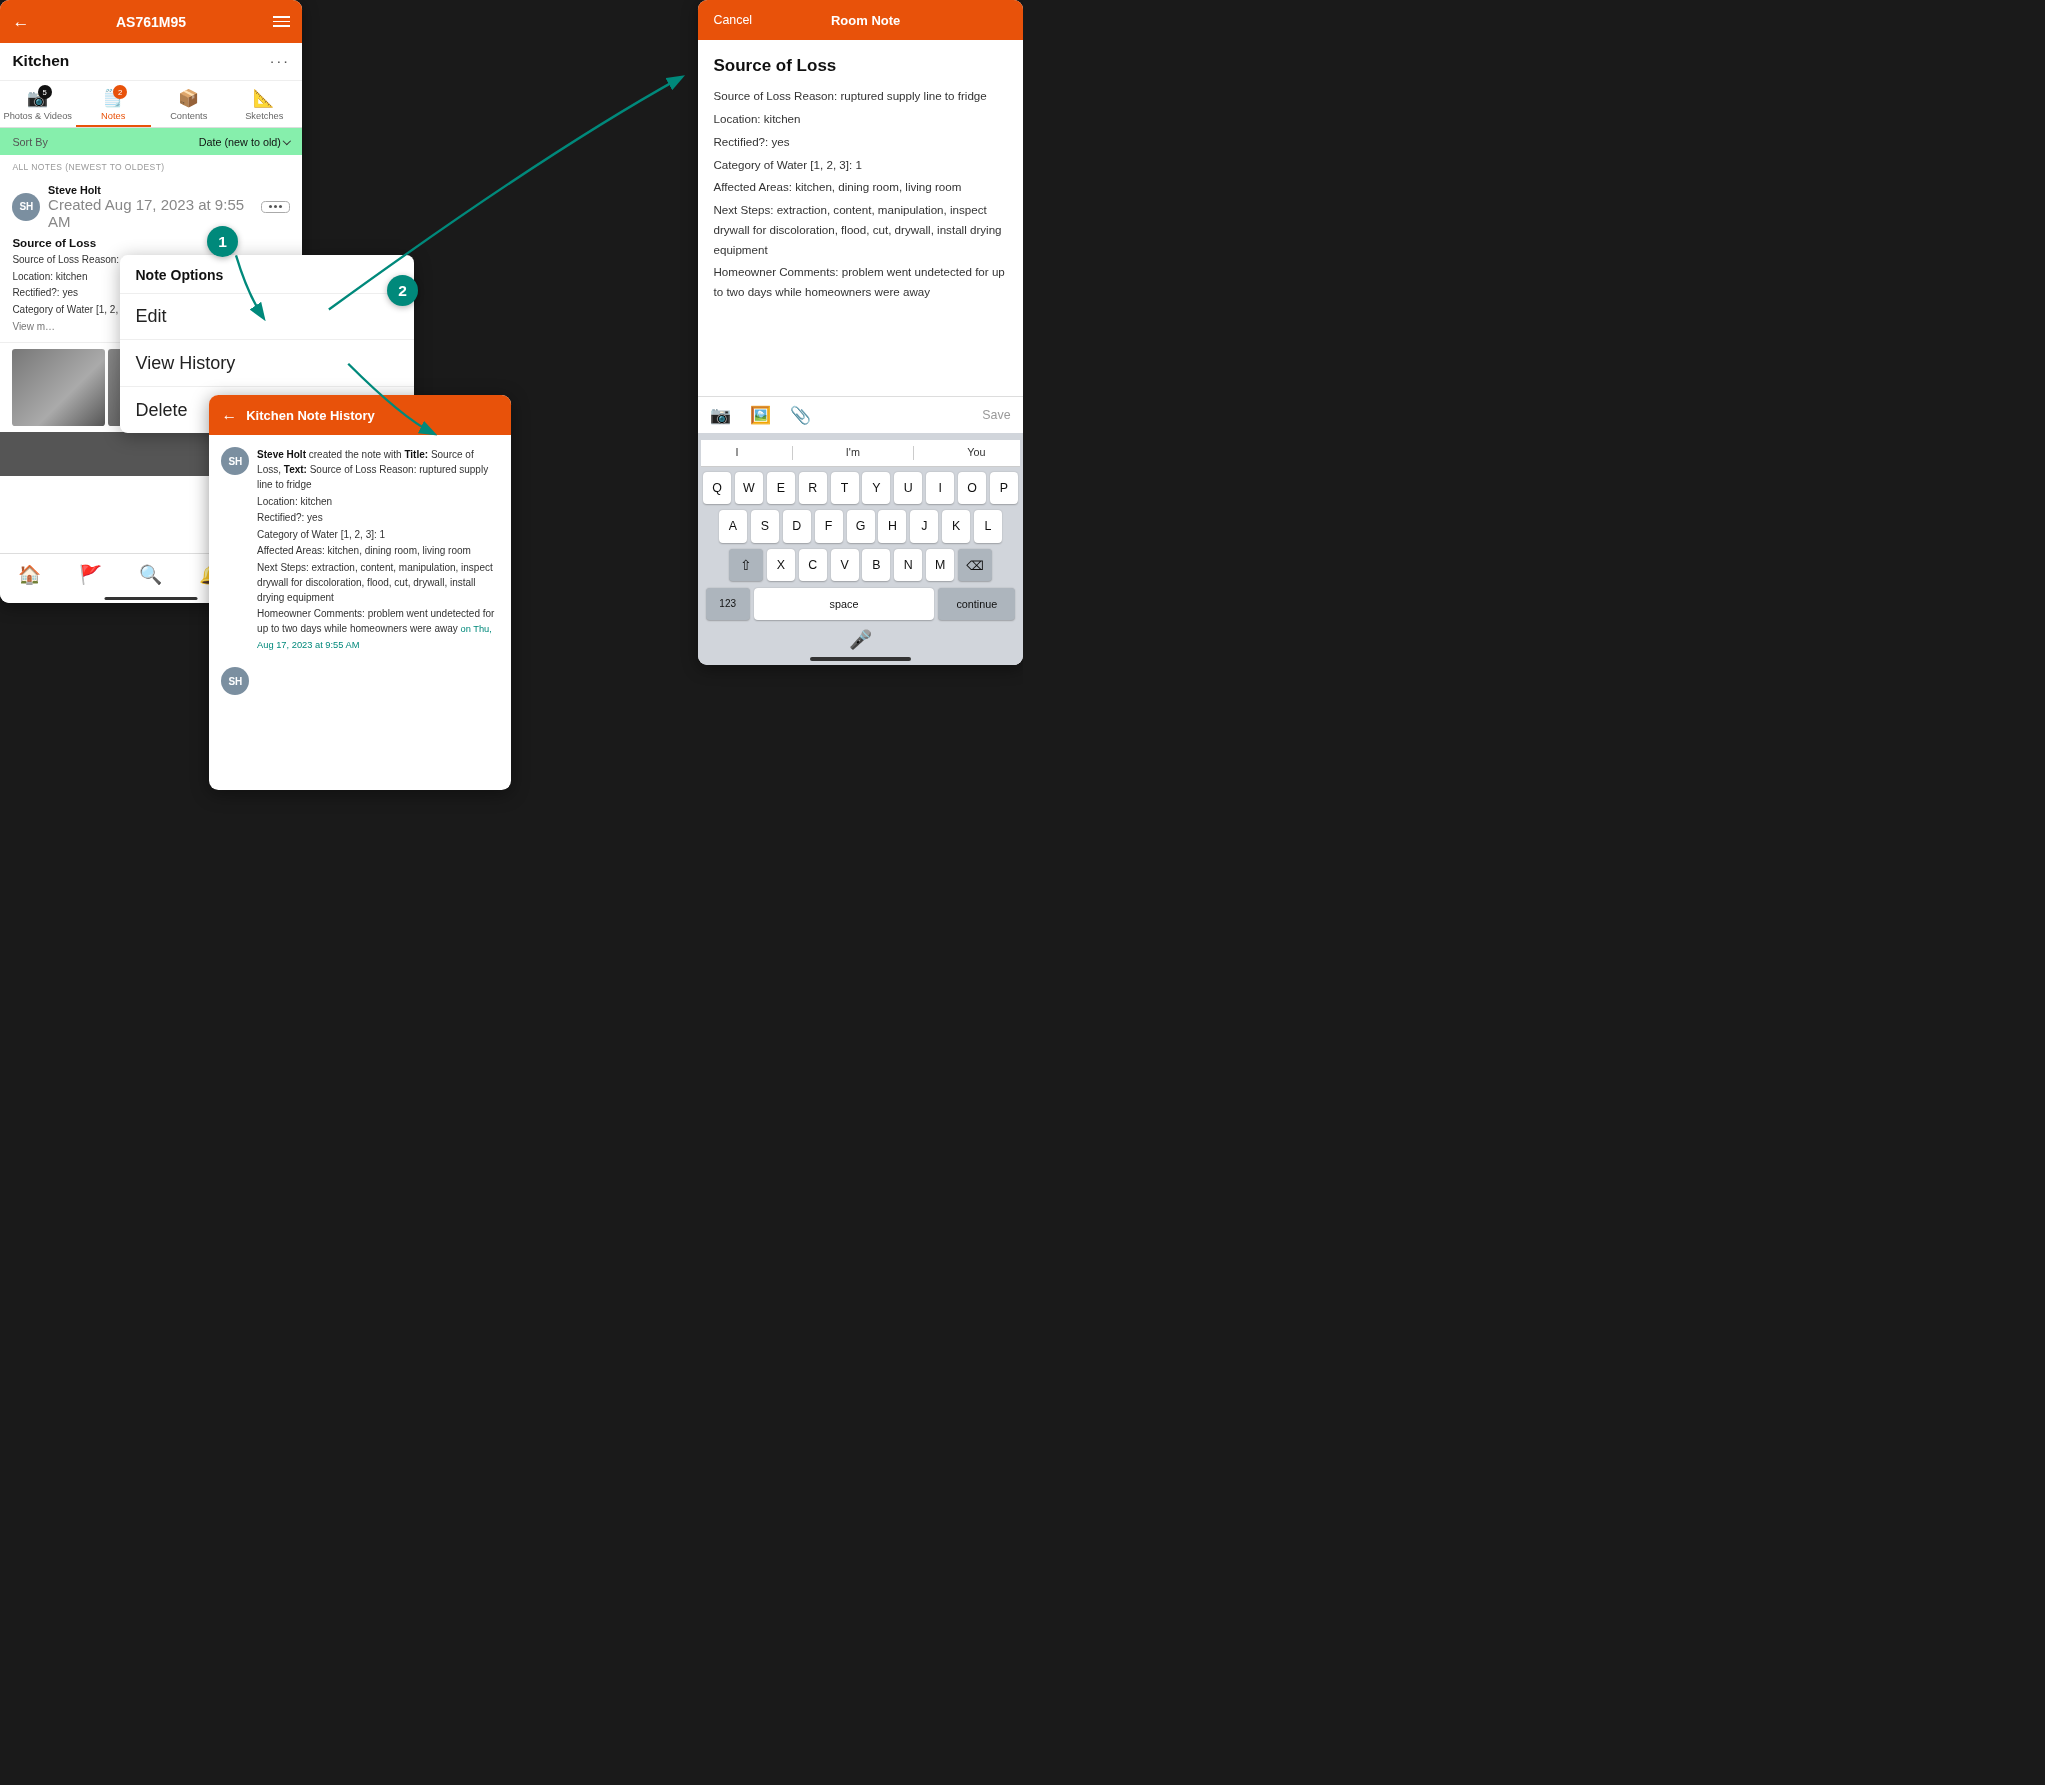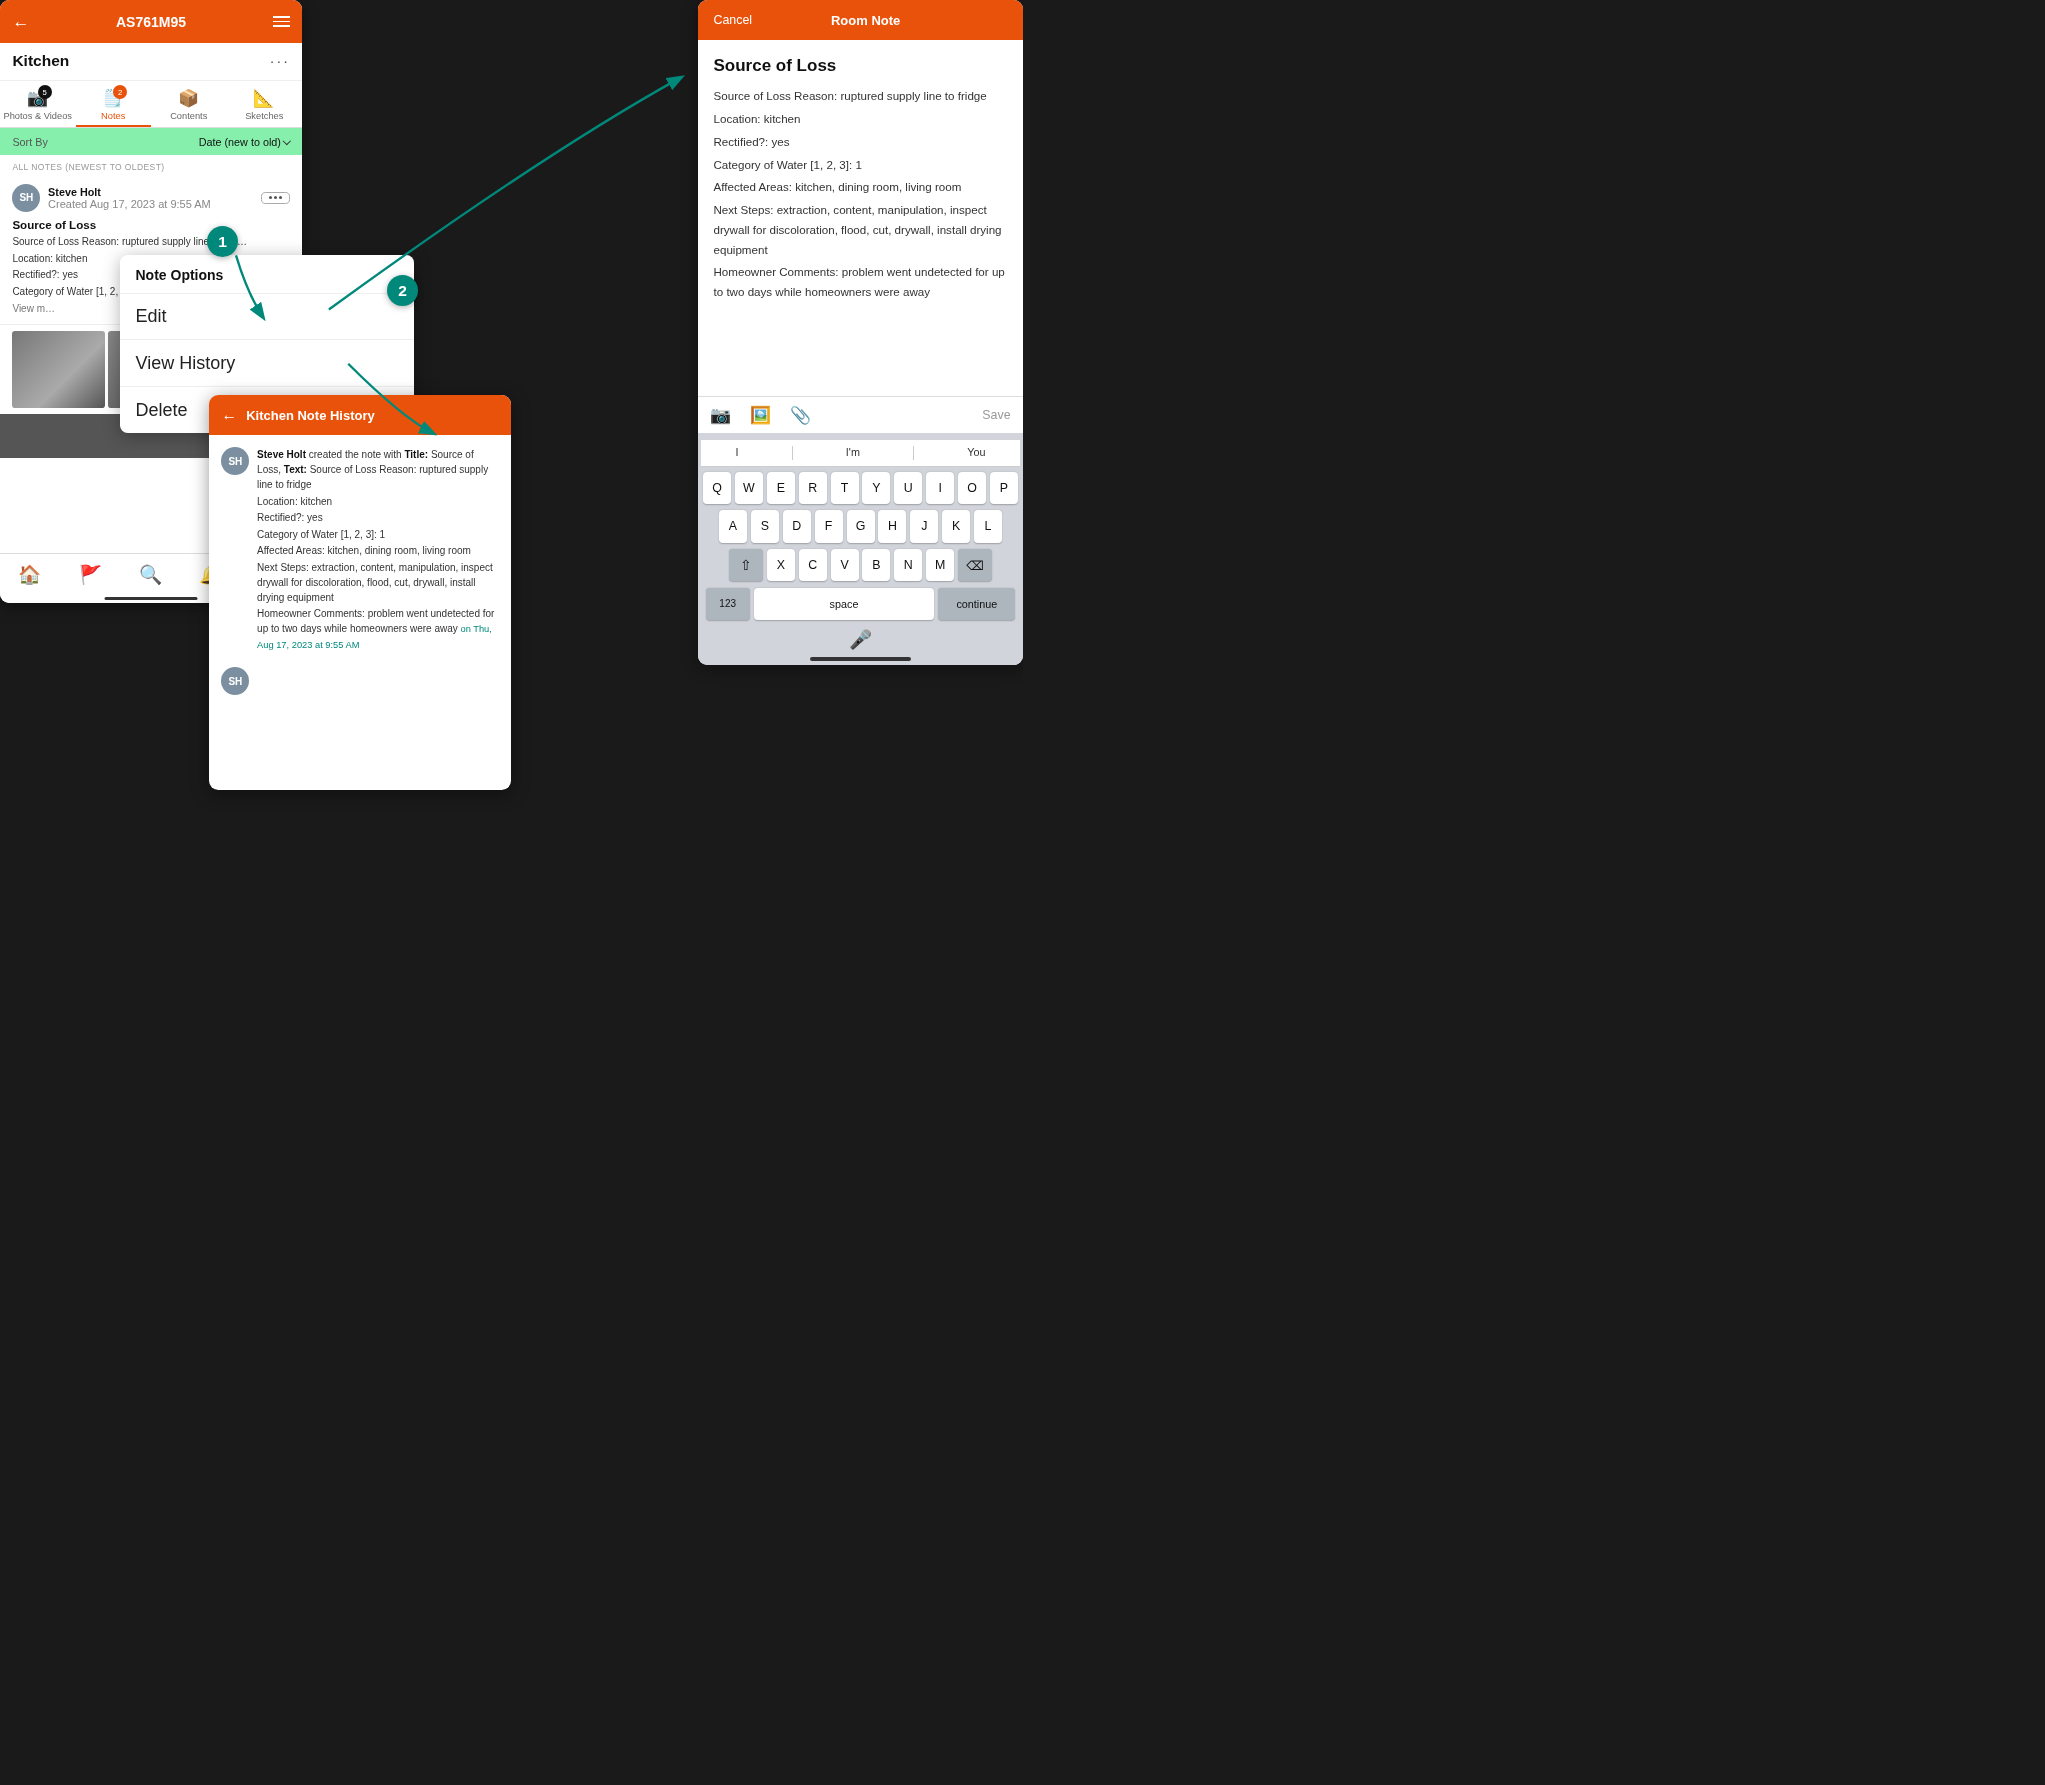--- a/index.html
+++ b/index.html
@@ -183,21 +183,21 @@
       color: #fff;
       display: flex;
       align-items: center;
       justify-content: center;
       font-size: 10px;
       font-weight: 600;
       flex-shrink: 0;
     }
     .note-author-info { flex: 1; }
     .note-author-name { font-size: 10.8px; font-weight: 700; color: #111; }
-    .note-created { font-size: 11px; color: #888; }
+    .note-created { font-size: 15px; color: #888; }
     .note-options-btn {
       display: flex;
       align-items: center;
       gap: 2.3px;
       cursor: pointer;
       padding: 3.1px 6.2px;
       border: 1.2px solid #aaa;
       border-radius: 4.6px;
     }
     .dot {

